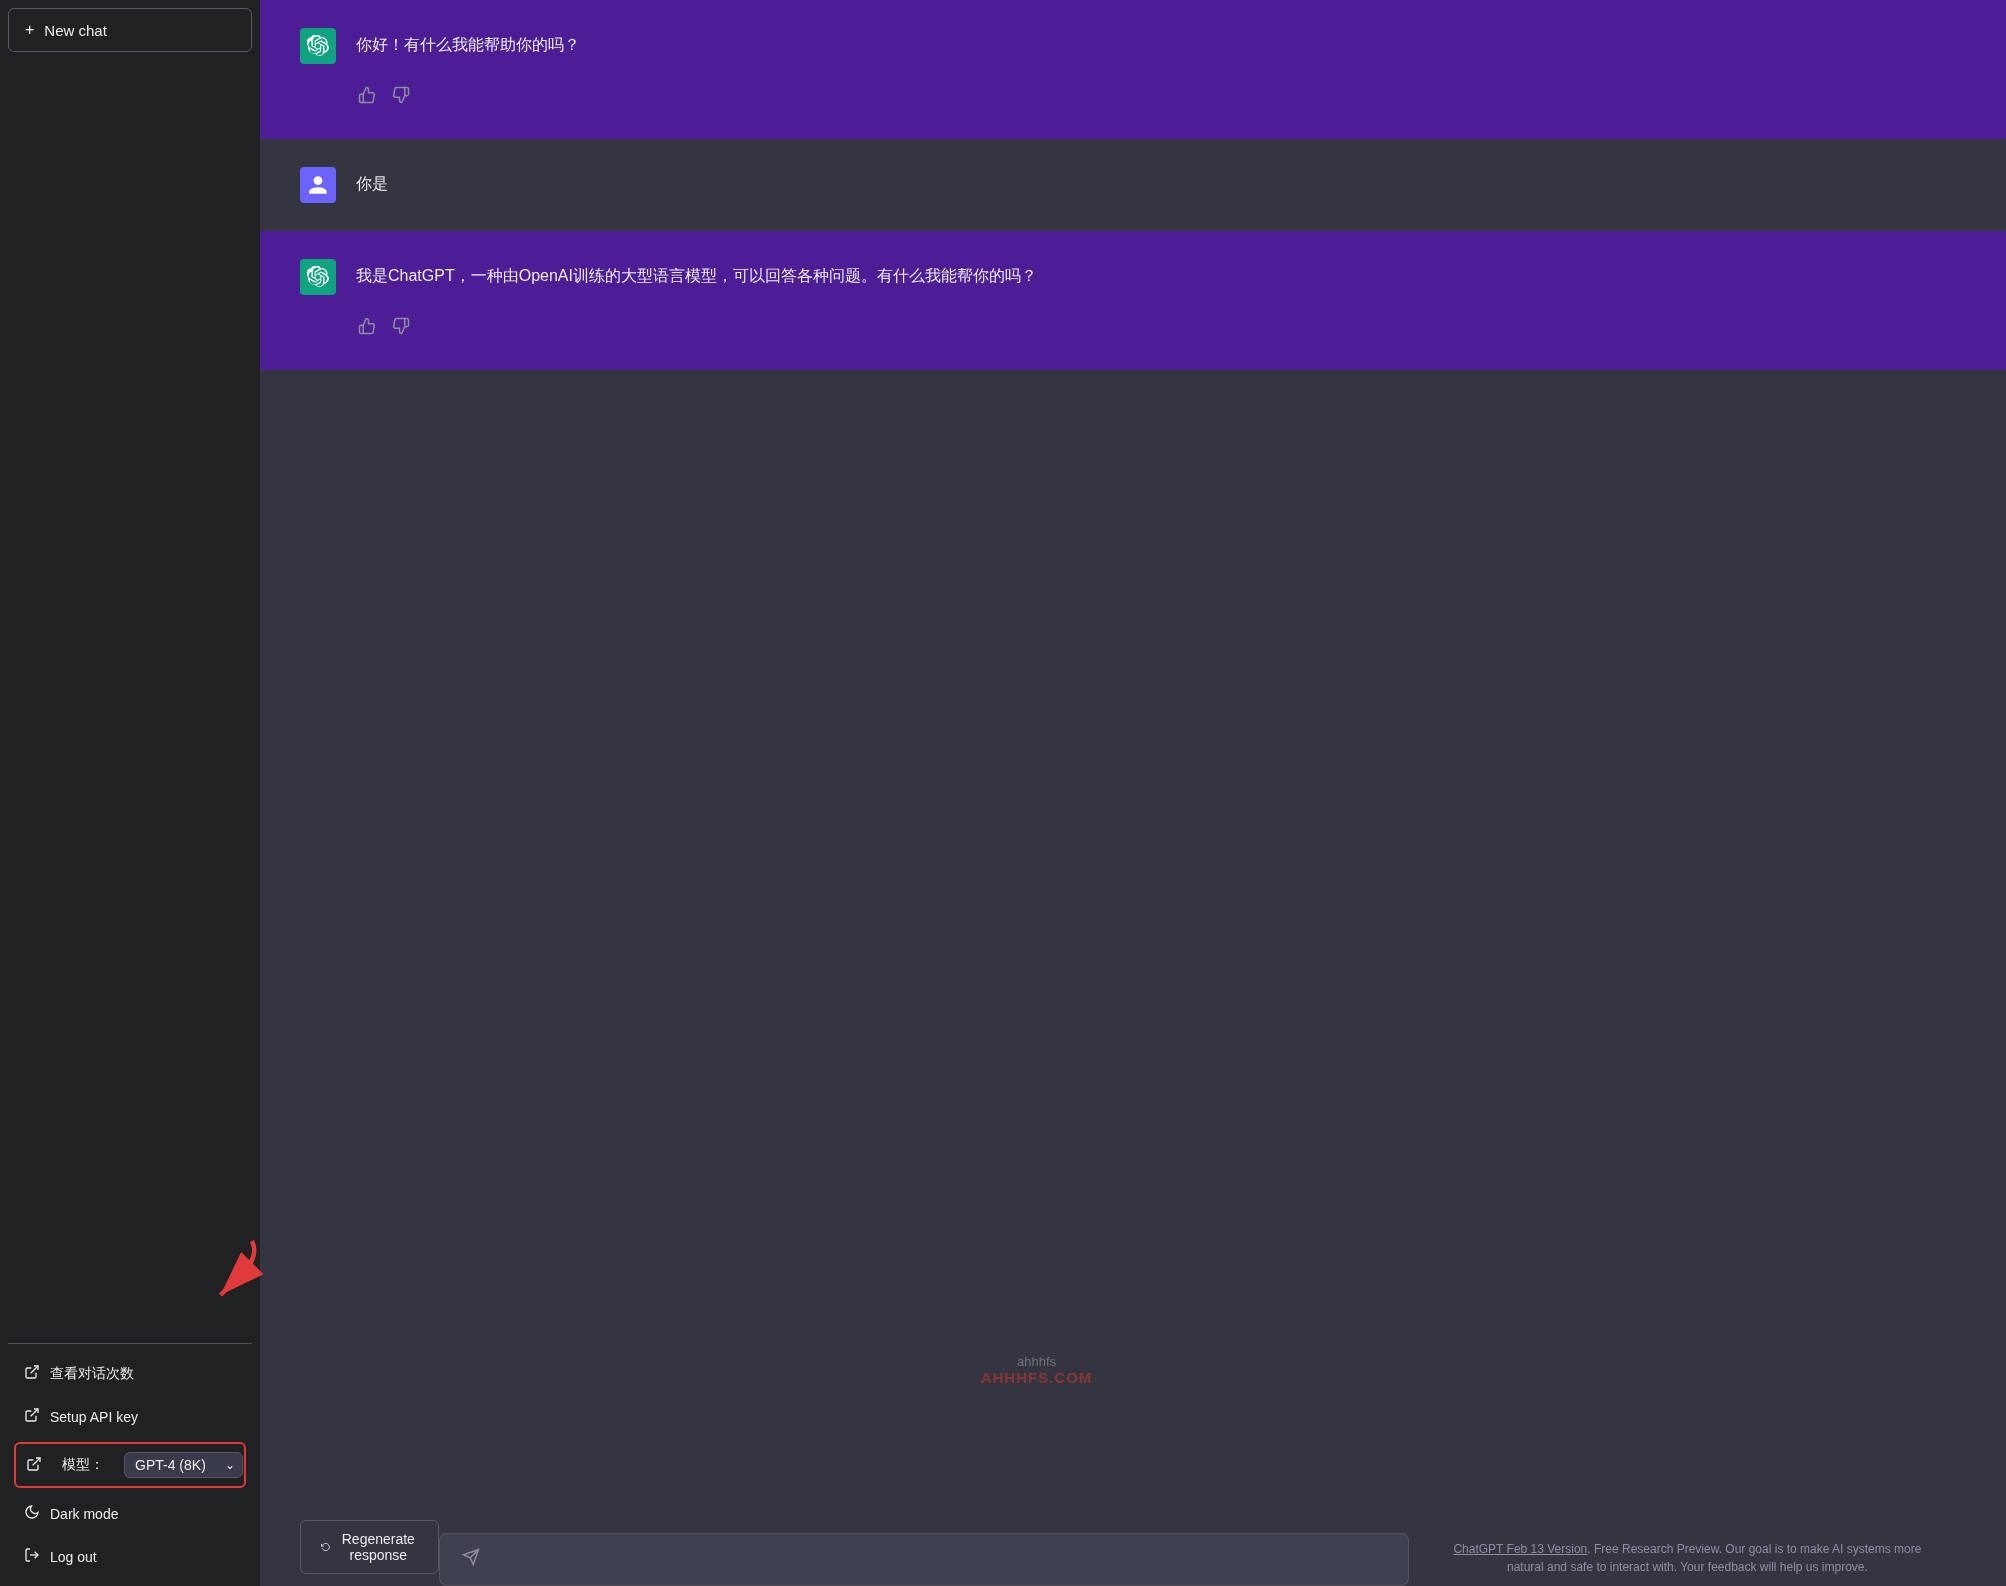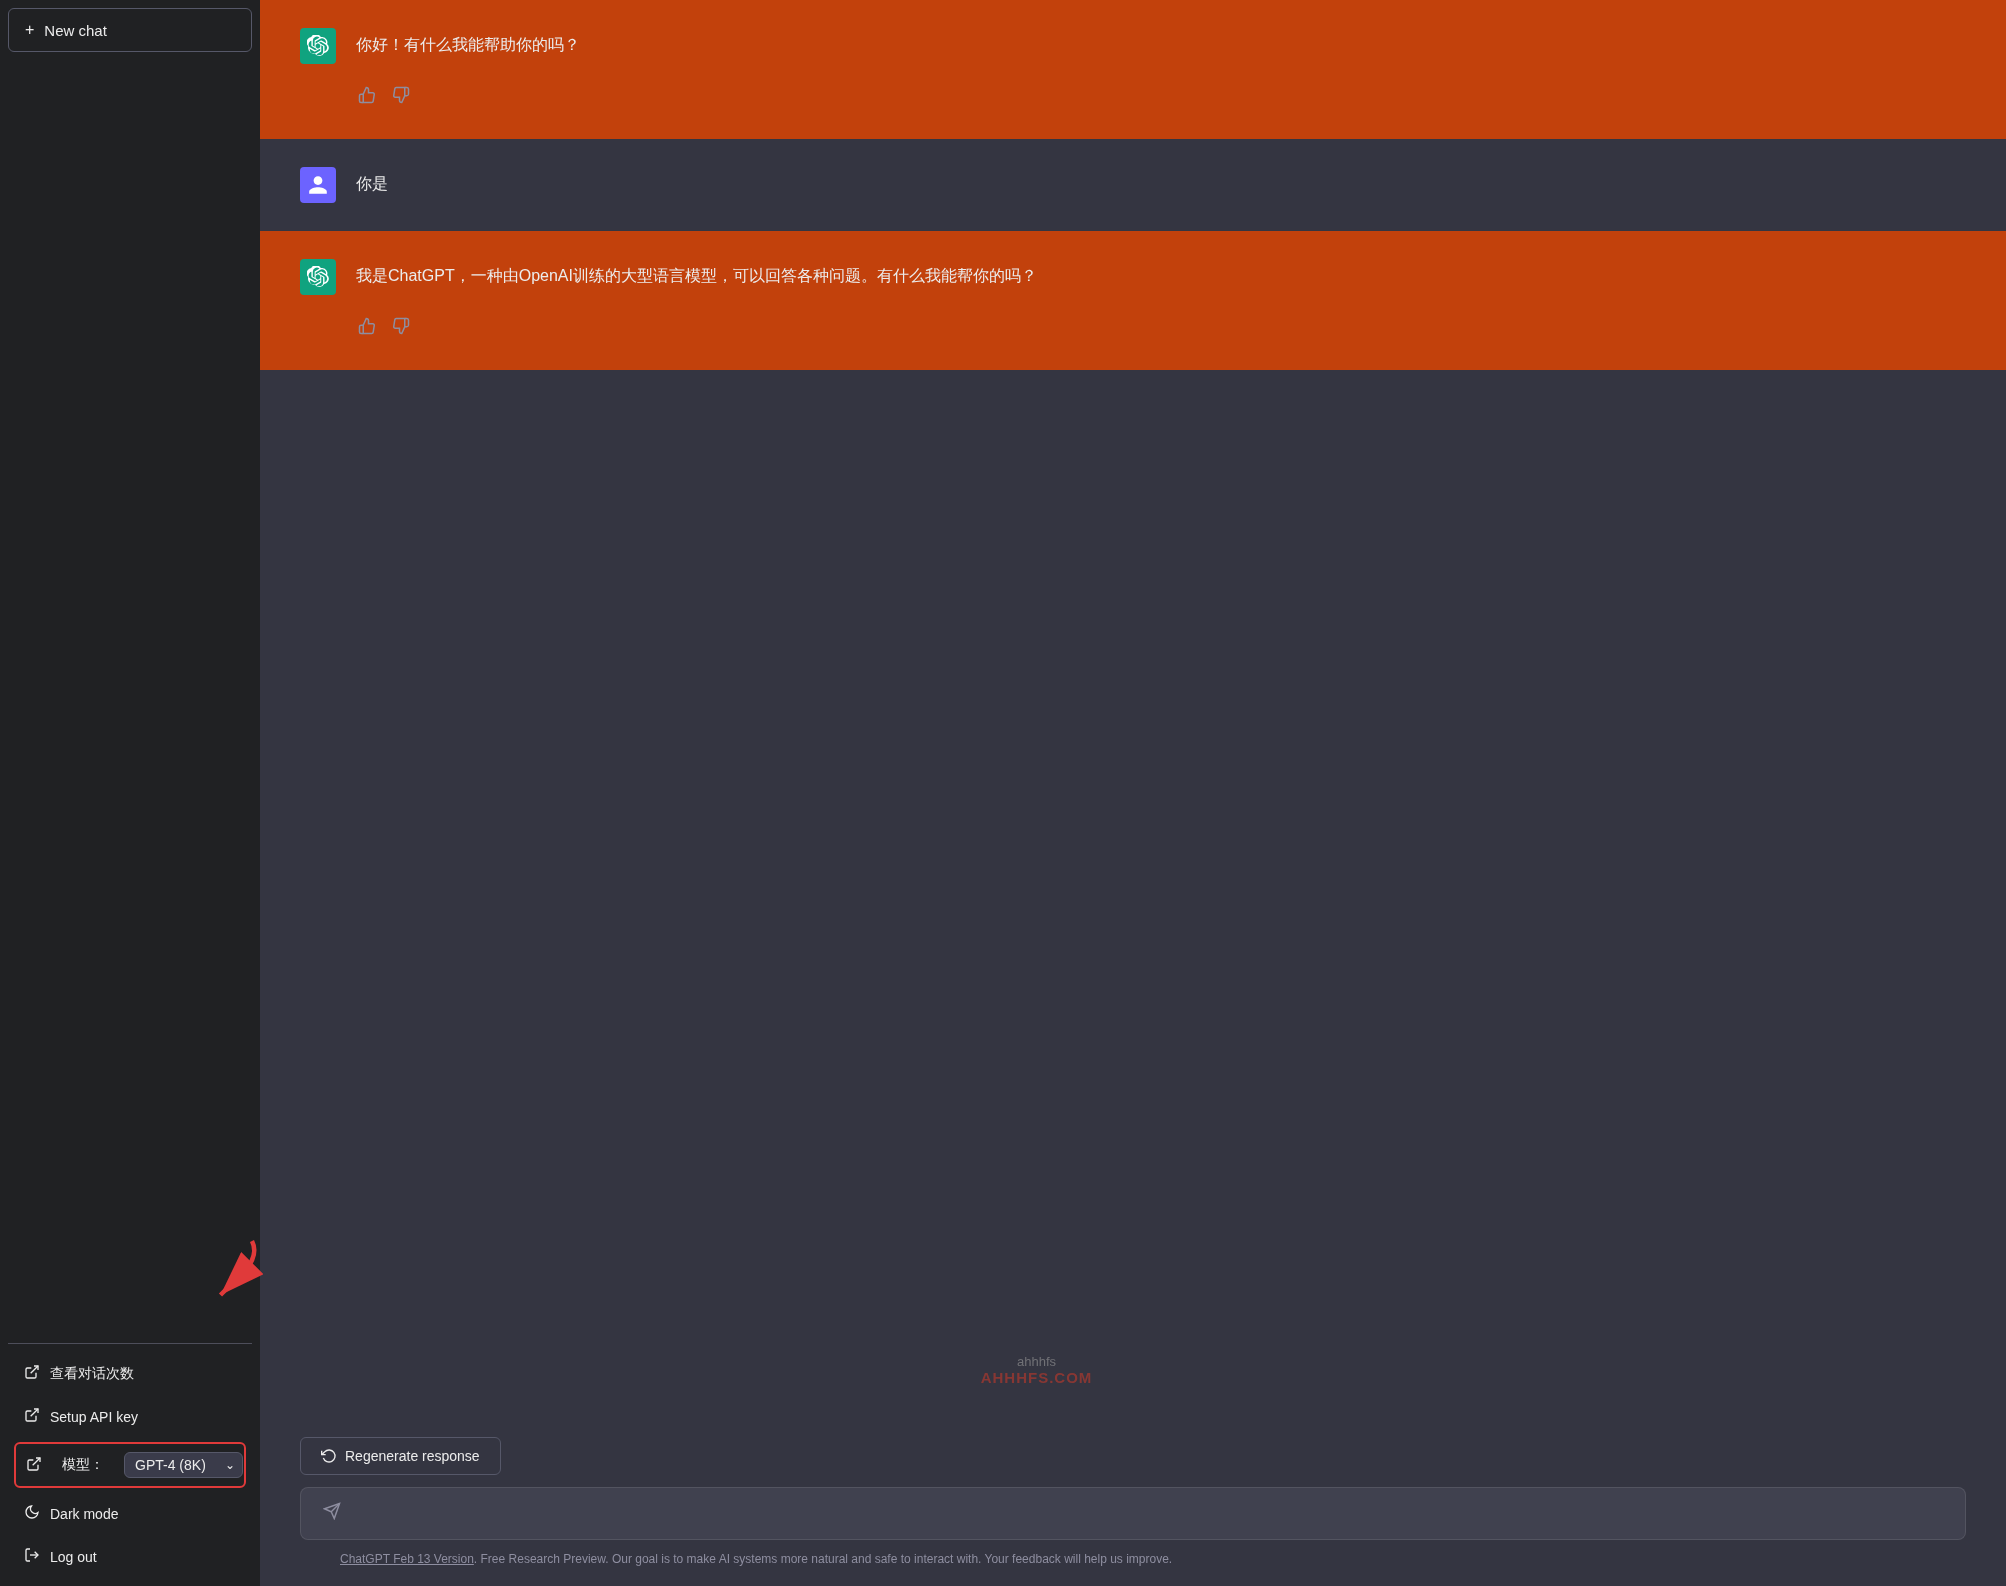--- a/index.html
+++ b/index.html
@@ -117,21 +117,21 @@
     .msg-user {
       background: #343541;
       padding: 28px 40px;
       display: flex;
       gap: 20px;
       align-items: flex-start;
     }
 
     
     .msg-assistant {
-      background: #c2410c;
+      background: #4c1d95;
       padding: 28px 40px;
       display: flex;
       gap: 20px;
       align-items: flex-start;
       flex-direction: column;
     }
     .msg-assistant-inner {
       display: flex;
       gap: 20px;
       align-items: flex-start;
@@ -182,24 +182,24 @@
       background: none;
       border: none;
       cursor: pointer;
       color: #8e8ea0;
       font-size: 18px;
       padding: 2px;
     }
 
     
     .chat-bottom {
-      padding: 12px 40px 8px;
-      display: flex;
-      flex-direction: column;
-      align-items: flex-start;
+      padding: 12px 40px 0;
+      display: flex;
+      flex-direction: row;
+      align-items: flex-end;
       gap: 0;
       background: #343541;
     }
 
     .regenerate-btn {
       display: flex;
       align-items: center;
       gap: 8px;
       padding: 10px 20px;
       border: 1px solid #565869;

